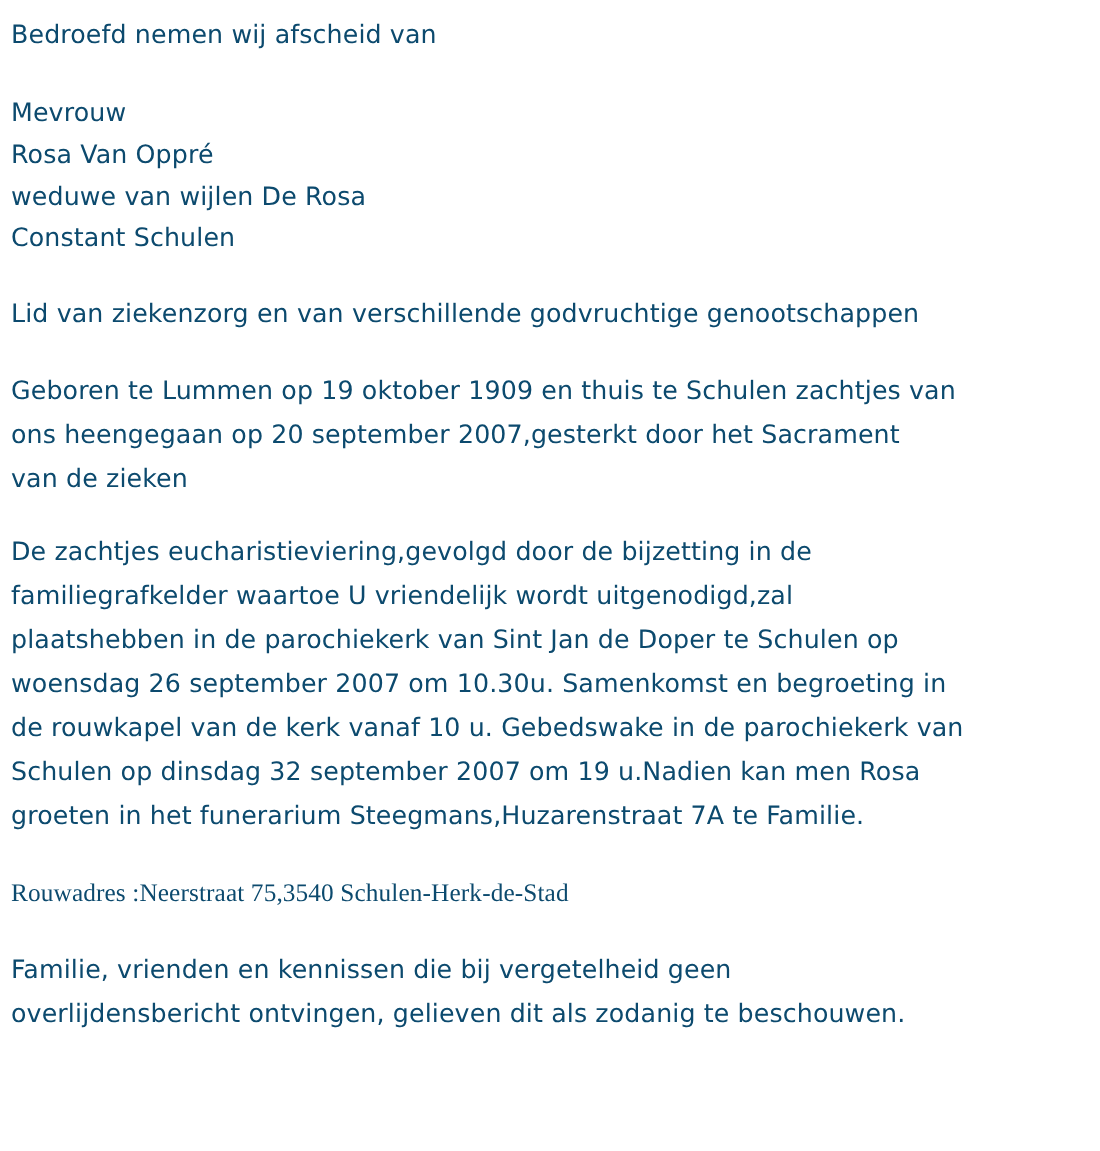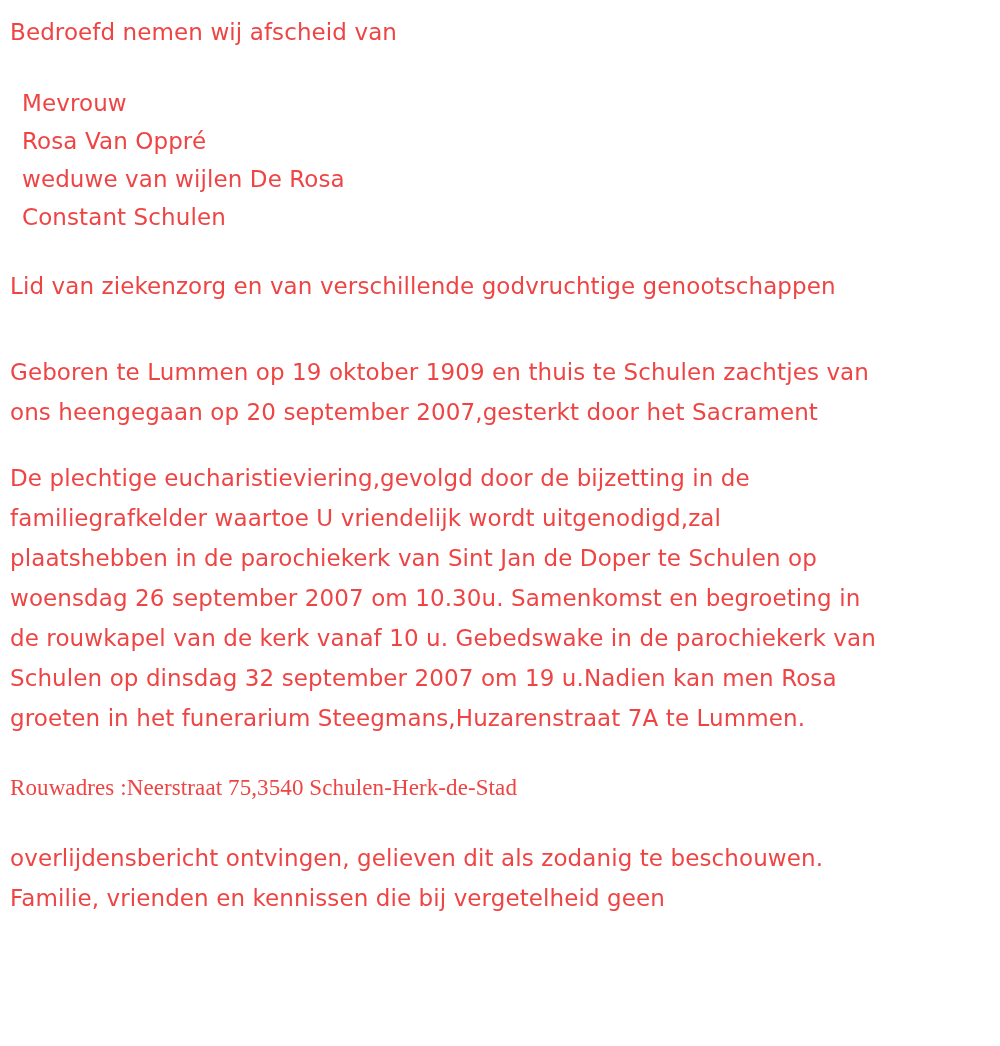--- a/index.html
+++ b/index.html
@@ -24,37 +24,36 @@
     margin: 0 0 26px 0;
   }
   .block:last-child {
     margin-bottom: 0;
   }
   .line {
     font-size: 23px;
     line-height: 40px;
     letter-spacing: 0.1px;
     white-space: pre-wrap;
-    color: #ef4444;
+    color: #0c4a6e;
   }
   .line.bold {
     font-weight: normal;
   }
   .tight .line {
     line-height: 38px;
   }
   .intro {
     margin-bottom: 32px;
   }
   .identity {
     margin-bottom: 30px;
-    margin-left: 12px;
   }
   .member {
-    margin-bottom: 46px;
+    margin-bottom: 30px;
   }
   .birth {
   }
   .ceremony {
     margin-bottom: 30px;
   }
   .address {
     margin-bottom: 30px;
     font-family: Liberation Serif, serif;
   }
@@ -78,34 +77,35 @@
     <div class="line">Constant Schulen</div>
   </div>
 
   <div class="block member">
     <div class="line">Lid van ziekenzorg en van verschillende godvruchtige genootschappen</div>
   </div>
 
   <div class="block birth">
     <div class="line">Geboren te Lummen op 19 oktober 1909 en thuis te Schulen zachtjes van</div>
     <div class="line">ons heengegaan op 20 september 2007,gesterkt door het Sacrament</div>
+    <div class="line">van de zieken</div>
   </div>
 
   <div class="block ceremony">
-    <div class="line">De plechtige eucharistieviering,gevolgd door de bijzetting in de</div>
+    <div class="line">De zachtjes eucharistieviering,gevolgd door de bijzetting in de</div>
     <div class="line">familiegrafkelder waartoe U vriendelijk wordt uitgenodigd,zal</div>
     <div class="line">plaatshebben in de parochiekerk van Sint Jan de Doper te Schulen op</div>
     <div class="line">woensdag 26 september 2007 om 10.30u. Samenkomst en begroeting in</div>
     <div class="line">de rouwkapel van de kerk vanaf 10 u. Gebedswake in de parochiekerk van</div>
     <div class="line">Schulen op dinsdag 32 september 2007 om 19 u.Nadien kan men Rosa</div>
-    <div class="line">groeten in het funerarium Steegmans,Huzarenstraat 7A te Lummen.</div>
+    <div class="line">groeten in het funerarium Steegmans,Huzarenstraat 7A te Familie.</div>
   </div>
 
   <div class="block address">
     <div class="line">Rouwadres :Neerstraat 75,3540 Schulen-Herk-de-Stad</div>
   </div>
 
   <div class="block notice">
+    <div class="line">Familie, vrienden en kennissen die bij vergetelheid geen</div>
     <div class="line">overlijdensbericht ontvingen, gelieven dit als zodanig te beschouwen.</div>
-    <div class="line">Familie, vrienden en kennissen die bij vergetelheid geen</div>
   </div>
 
 </div>
 
 </body></html>

